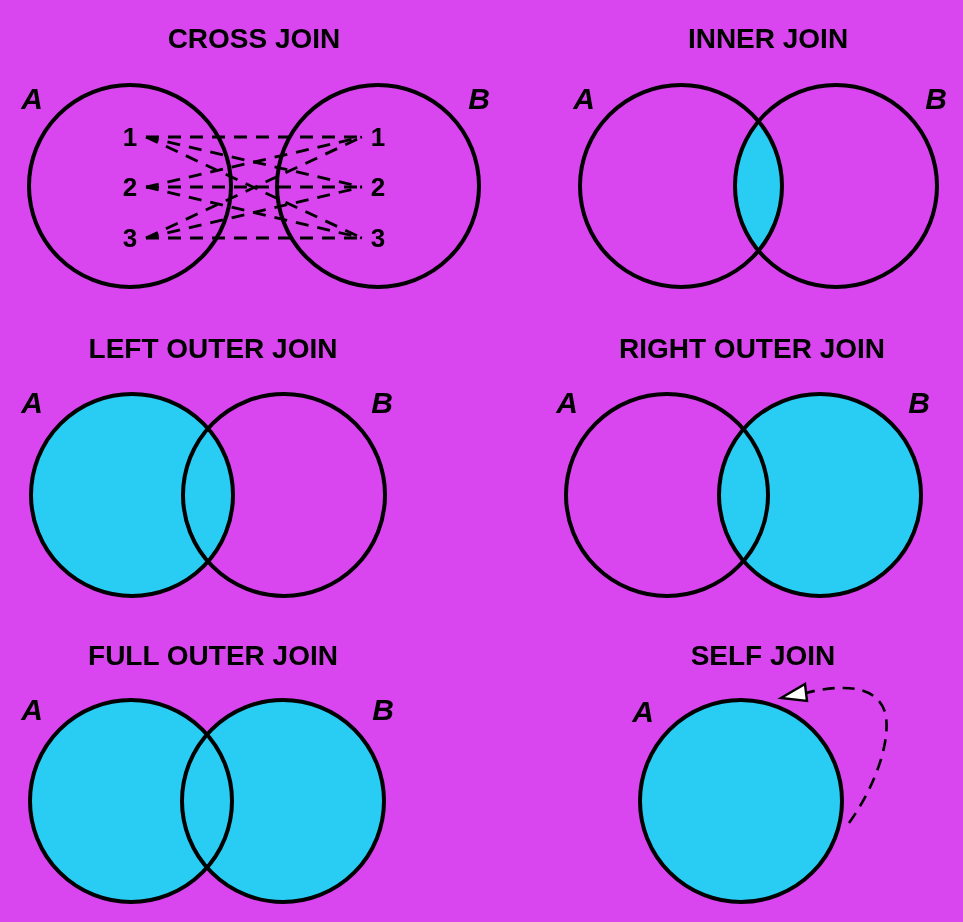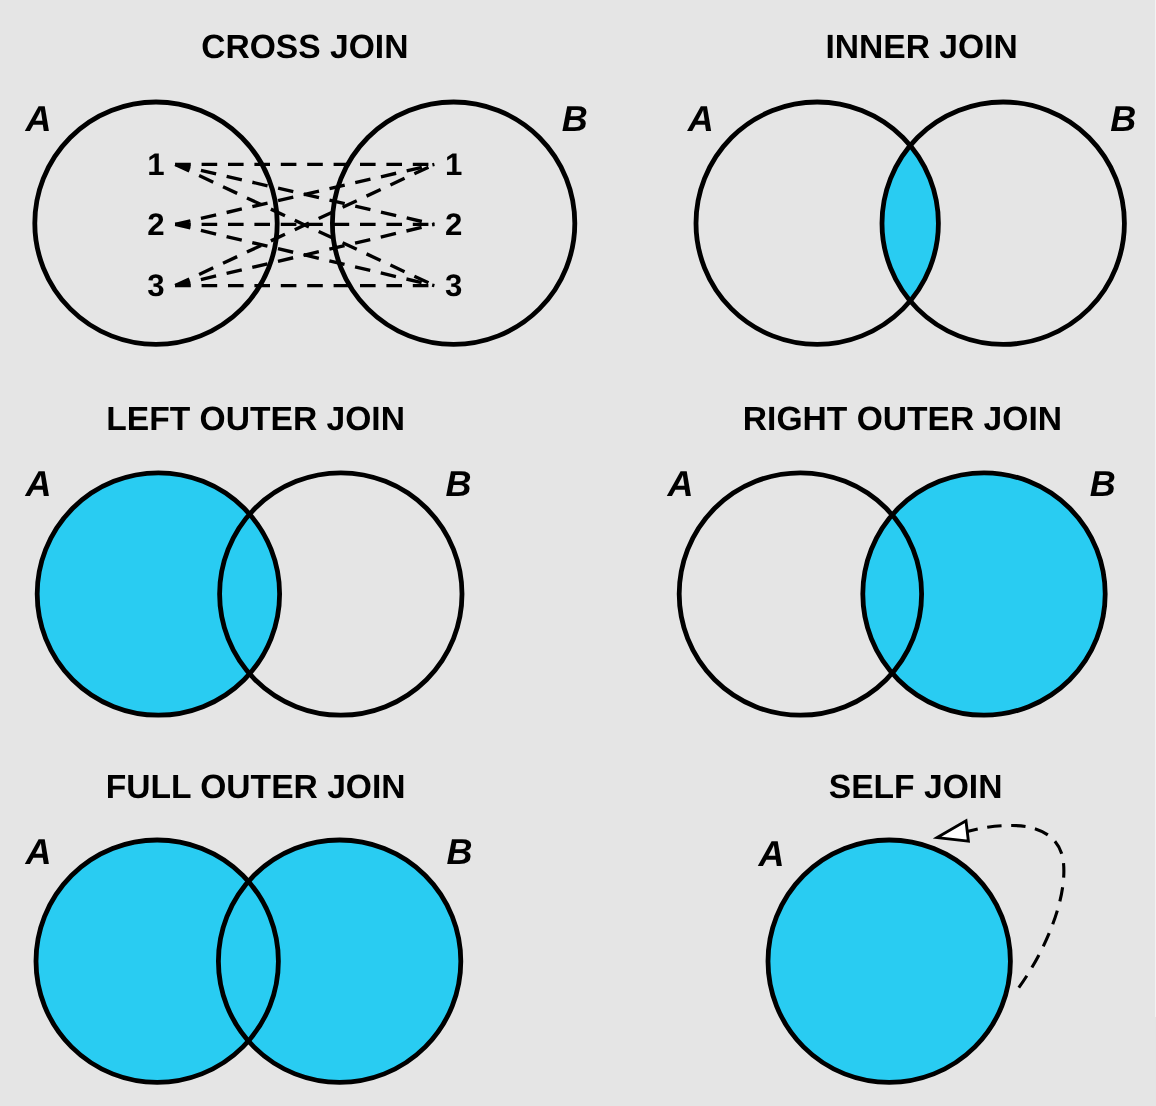--- a/index.html
+++ b/index.html
@@ -1,20 +1,20 @@
 <!DOCTYPE html>
 <html><head>
 <meta charset="utf-8">
 <style>
   html, body { margin: 0; padding: 0; background: #ffffff; }
   .canvas {
     position: relative;
     width: 963px;
     height: 922px;
-    background: #e5e5e5;
+    background: #d946ef;
     font-family: "Liberation Sans", sans-serif;
   }
   svg { display: block; }
   .title {
     font-family: "Liberation Sans", sans-serif;
     font-size: 28px;
     font-weight: 700;
     text-anchor: middle;
     fill: #000000;
   }

